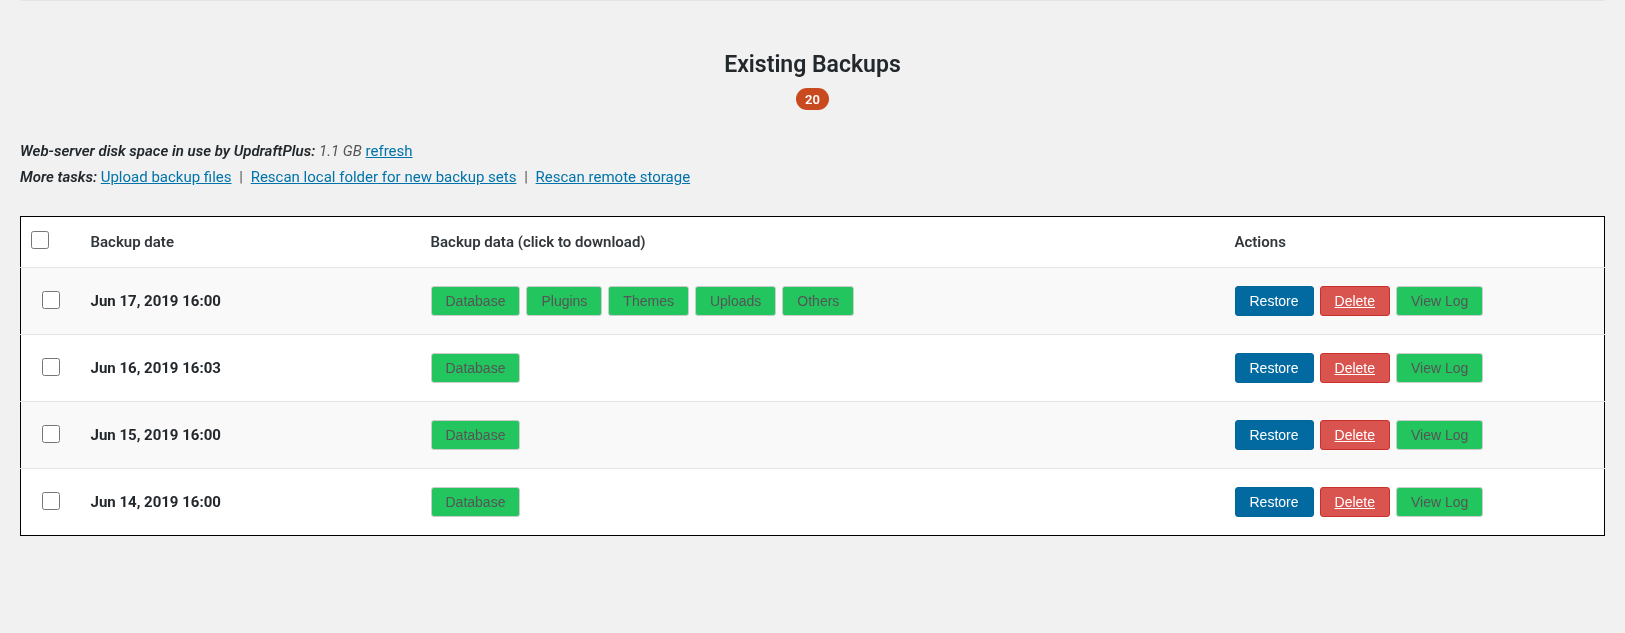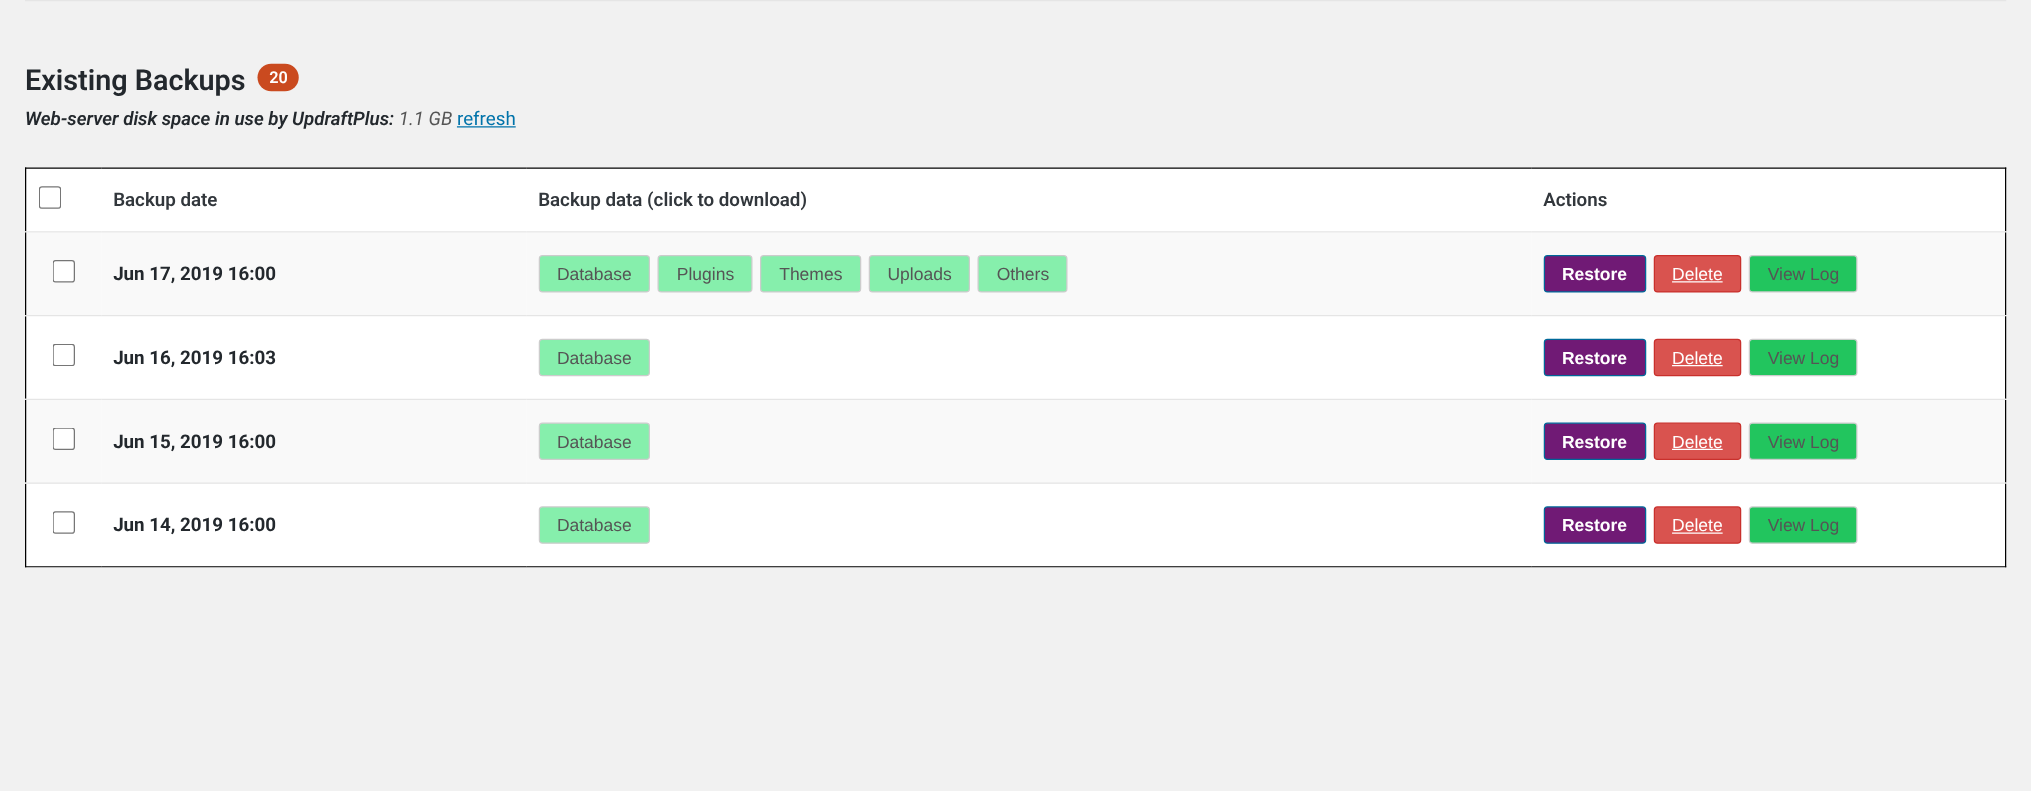--- a/index.html
+++ b/index.html
@@ -19,22 +19,24 @@
     }
     .top-border {
       border-top: 1px solid #e5e5e5;
       margin: 0 20px 30px 20px;
     }
     .page-title {
       font-size: 23px;
       font-weight: 400;
       color: #23282d;
       display: flex;
+      align-items: center;
       gap: 10px;
-      margin-bottom: 8px;
+      margin-bottom: 32px;
+      flex-direction: column;
     }
     .page-title strong {
       font-weight: 600;
     }
     .count-badge {
       display: inline-flex;
       align-items: center;
       justify-content: center;
       background: #ca4a1f;
       color: #fff;
@@ -113,43 +115,42 @@
       height: 18px;
       cursor: pointer;
     }
     .backup-date {
       font-weight: 700;
       font-size: 15px;
       color: #23282d;
     }
     .data-btn {
       display: inline-block;
-      background: #86efac;
+      background: #22c55e;
       border: 1px solid #ccc;
       border-radius: 3px;
       padding: 6px 14px;
       font-size: 14px;
       color: #555;
       cursor: pointer;
       margin-right: 6px;
     }
     .action-btn {
       display: inline-block;
       border-radius: 3px;
       padding: 6px 14px;
       font-size: 14px;
       cursor: pointer;
       margin-right: 6px;
       border: 1px solid transparent;
       color: #fff;
     }
     .btn-restore {
-      background: #701a75;
+      background: #0369a1;
       border-color: #006799;
-      font-weight: bold;
     }
     .btn-delete {
       background: #d9534f;
       border-color: #c9302c;
       text-decoration: underline;
     }
     .btn-viewlog {
       background: #22c55e;
       color: #555;
       border: 1px solid #ccc;
@@ -166,20 +167,28 @@
     <strong>Existing Backups</strong>
     <span class="count-badge">20</span>
   </h2>
 
   <p class="info-line">
     <span class="bold">Web-server disk space in use by UpdraftPlus:</span>
     <span class="italic">1.1 GB</span>
     <a class="link">refresh</a>
   </p>
 
+  <p class="info-line">
+    <span class="bold">More tasks:</span>
+    <a class="link">Upload backup files</a>
+    <span class="sep">|</span>
+    <a class="link">Rescan local folder for new backup sets</a>
+    <span class="sep">|</span>
+    <a class="link">Rescan remote storage</a>
+  </p>
 
   <table class="backups-table">
     <thead>
       <tr>
         <th class="col-check">
           <input type="checkbox" style="">
         </th>
         <th class="col-date">Backup date</th>
         <th class="col-data">Backup data (click to download)</th>
         <th class="col-actions">Actions</th>

